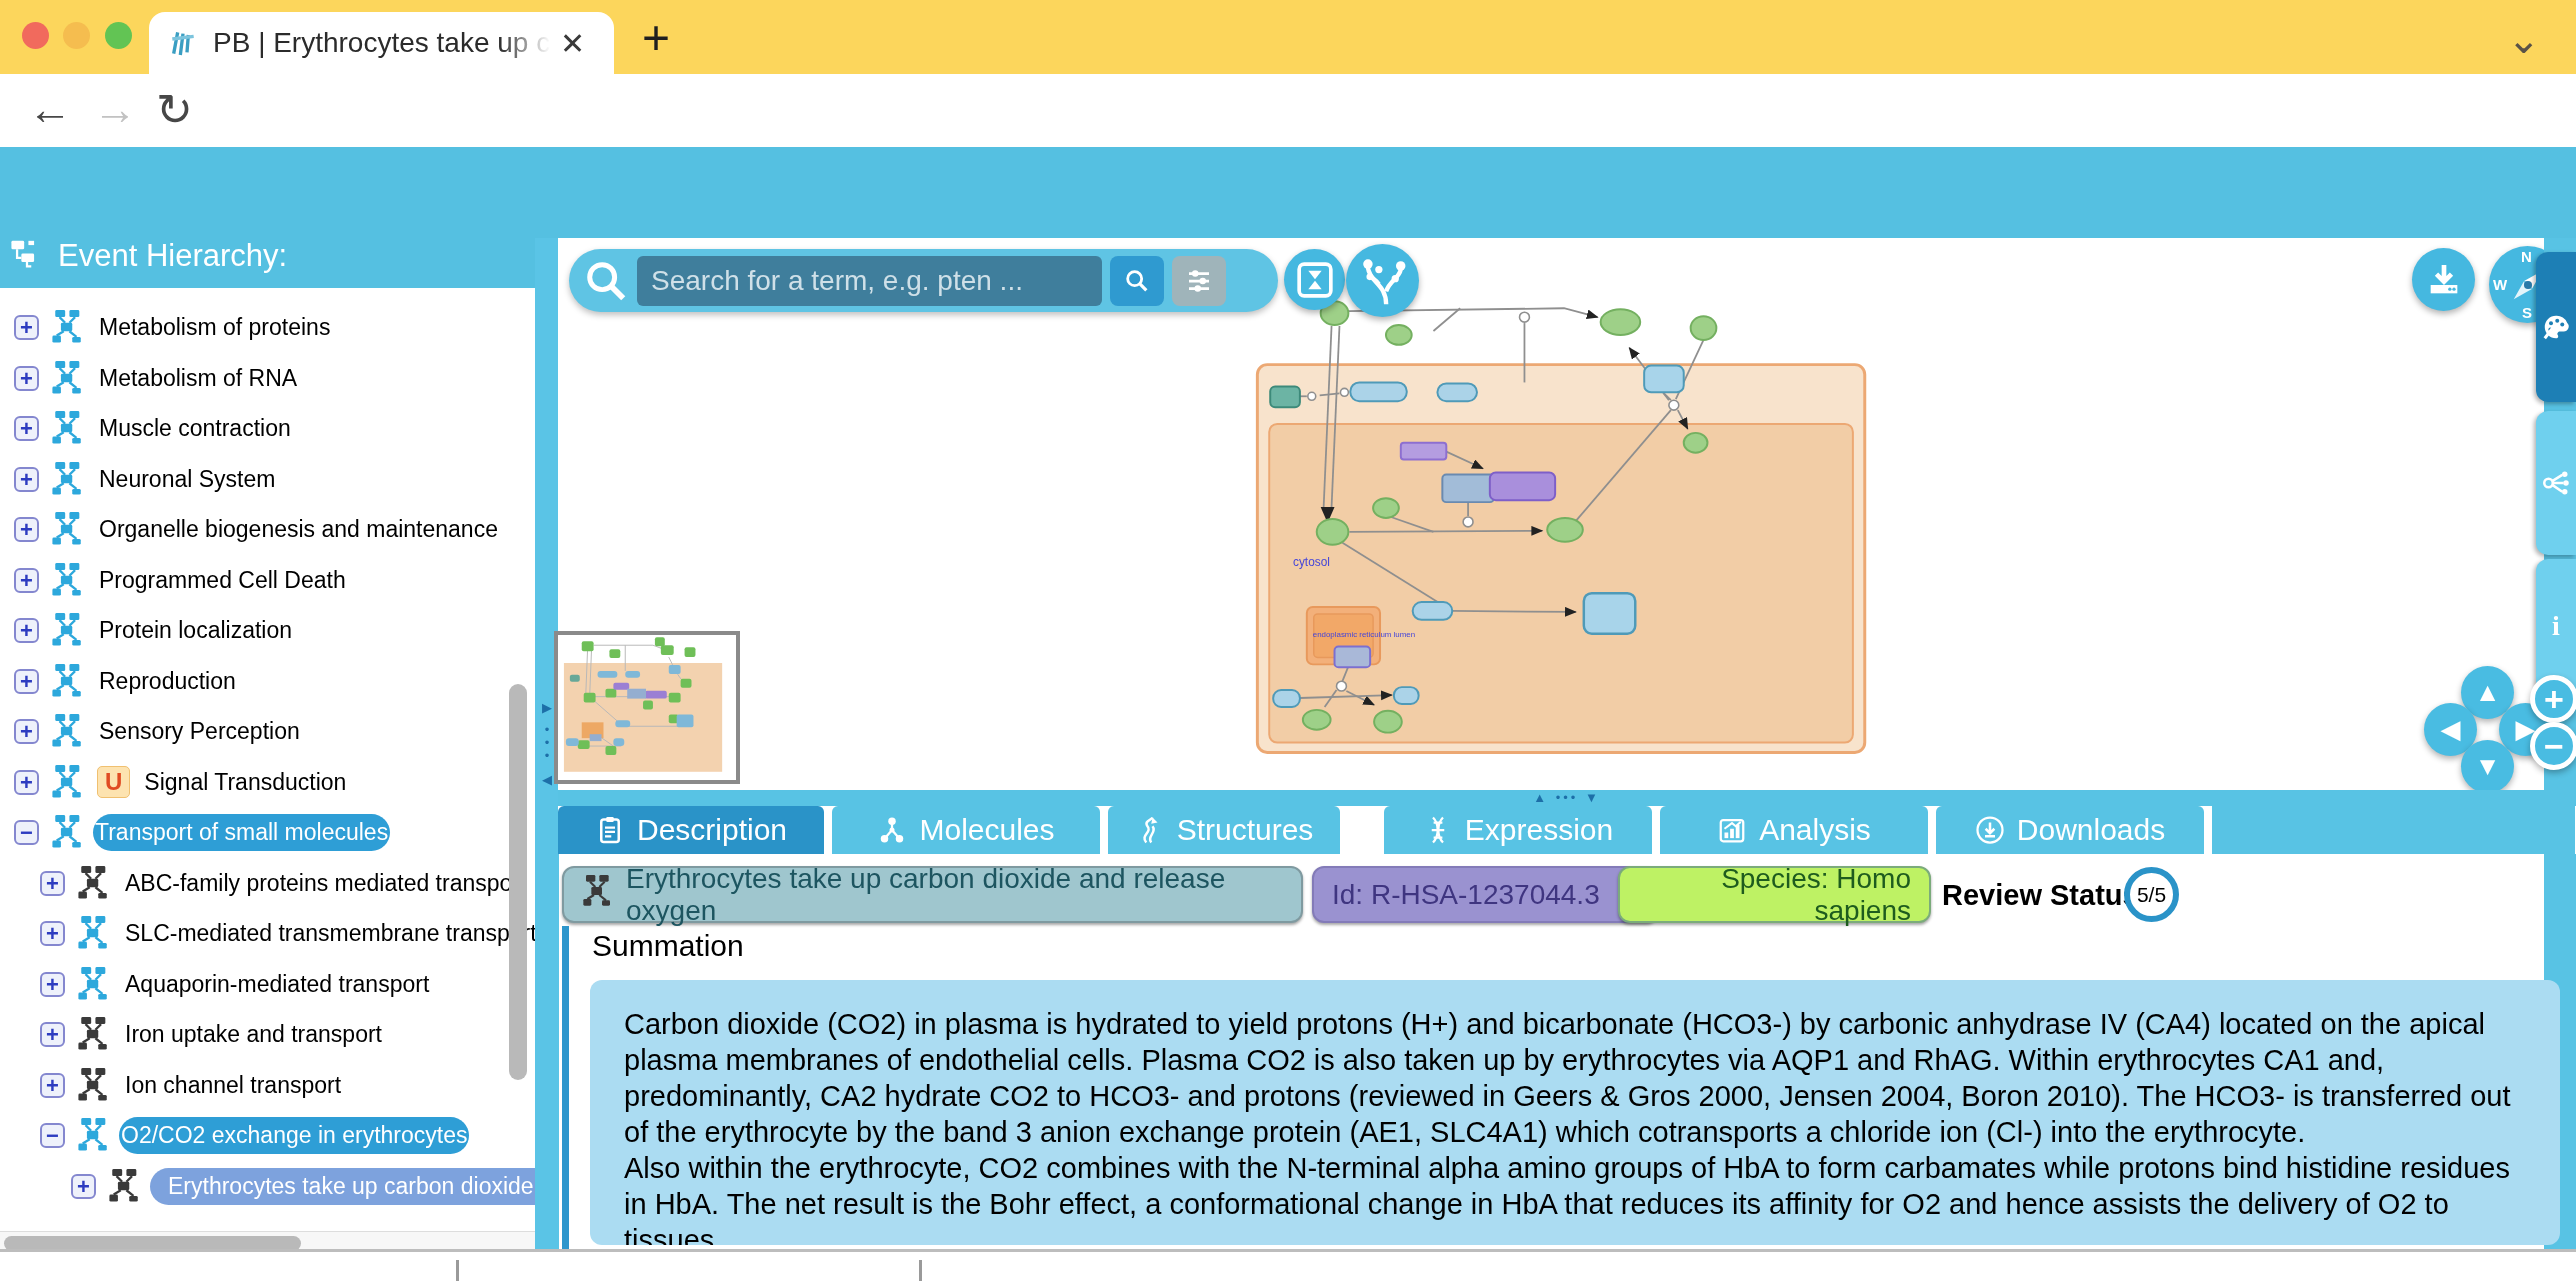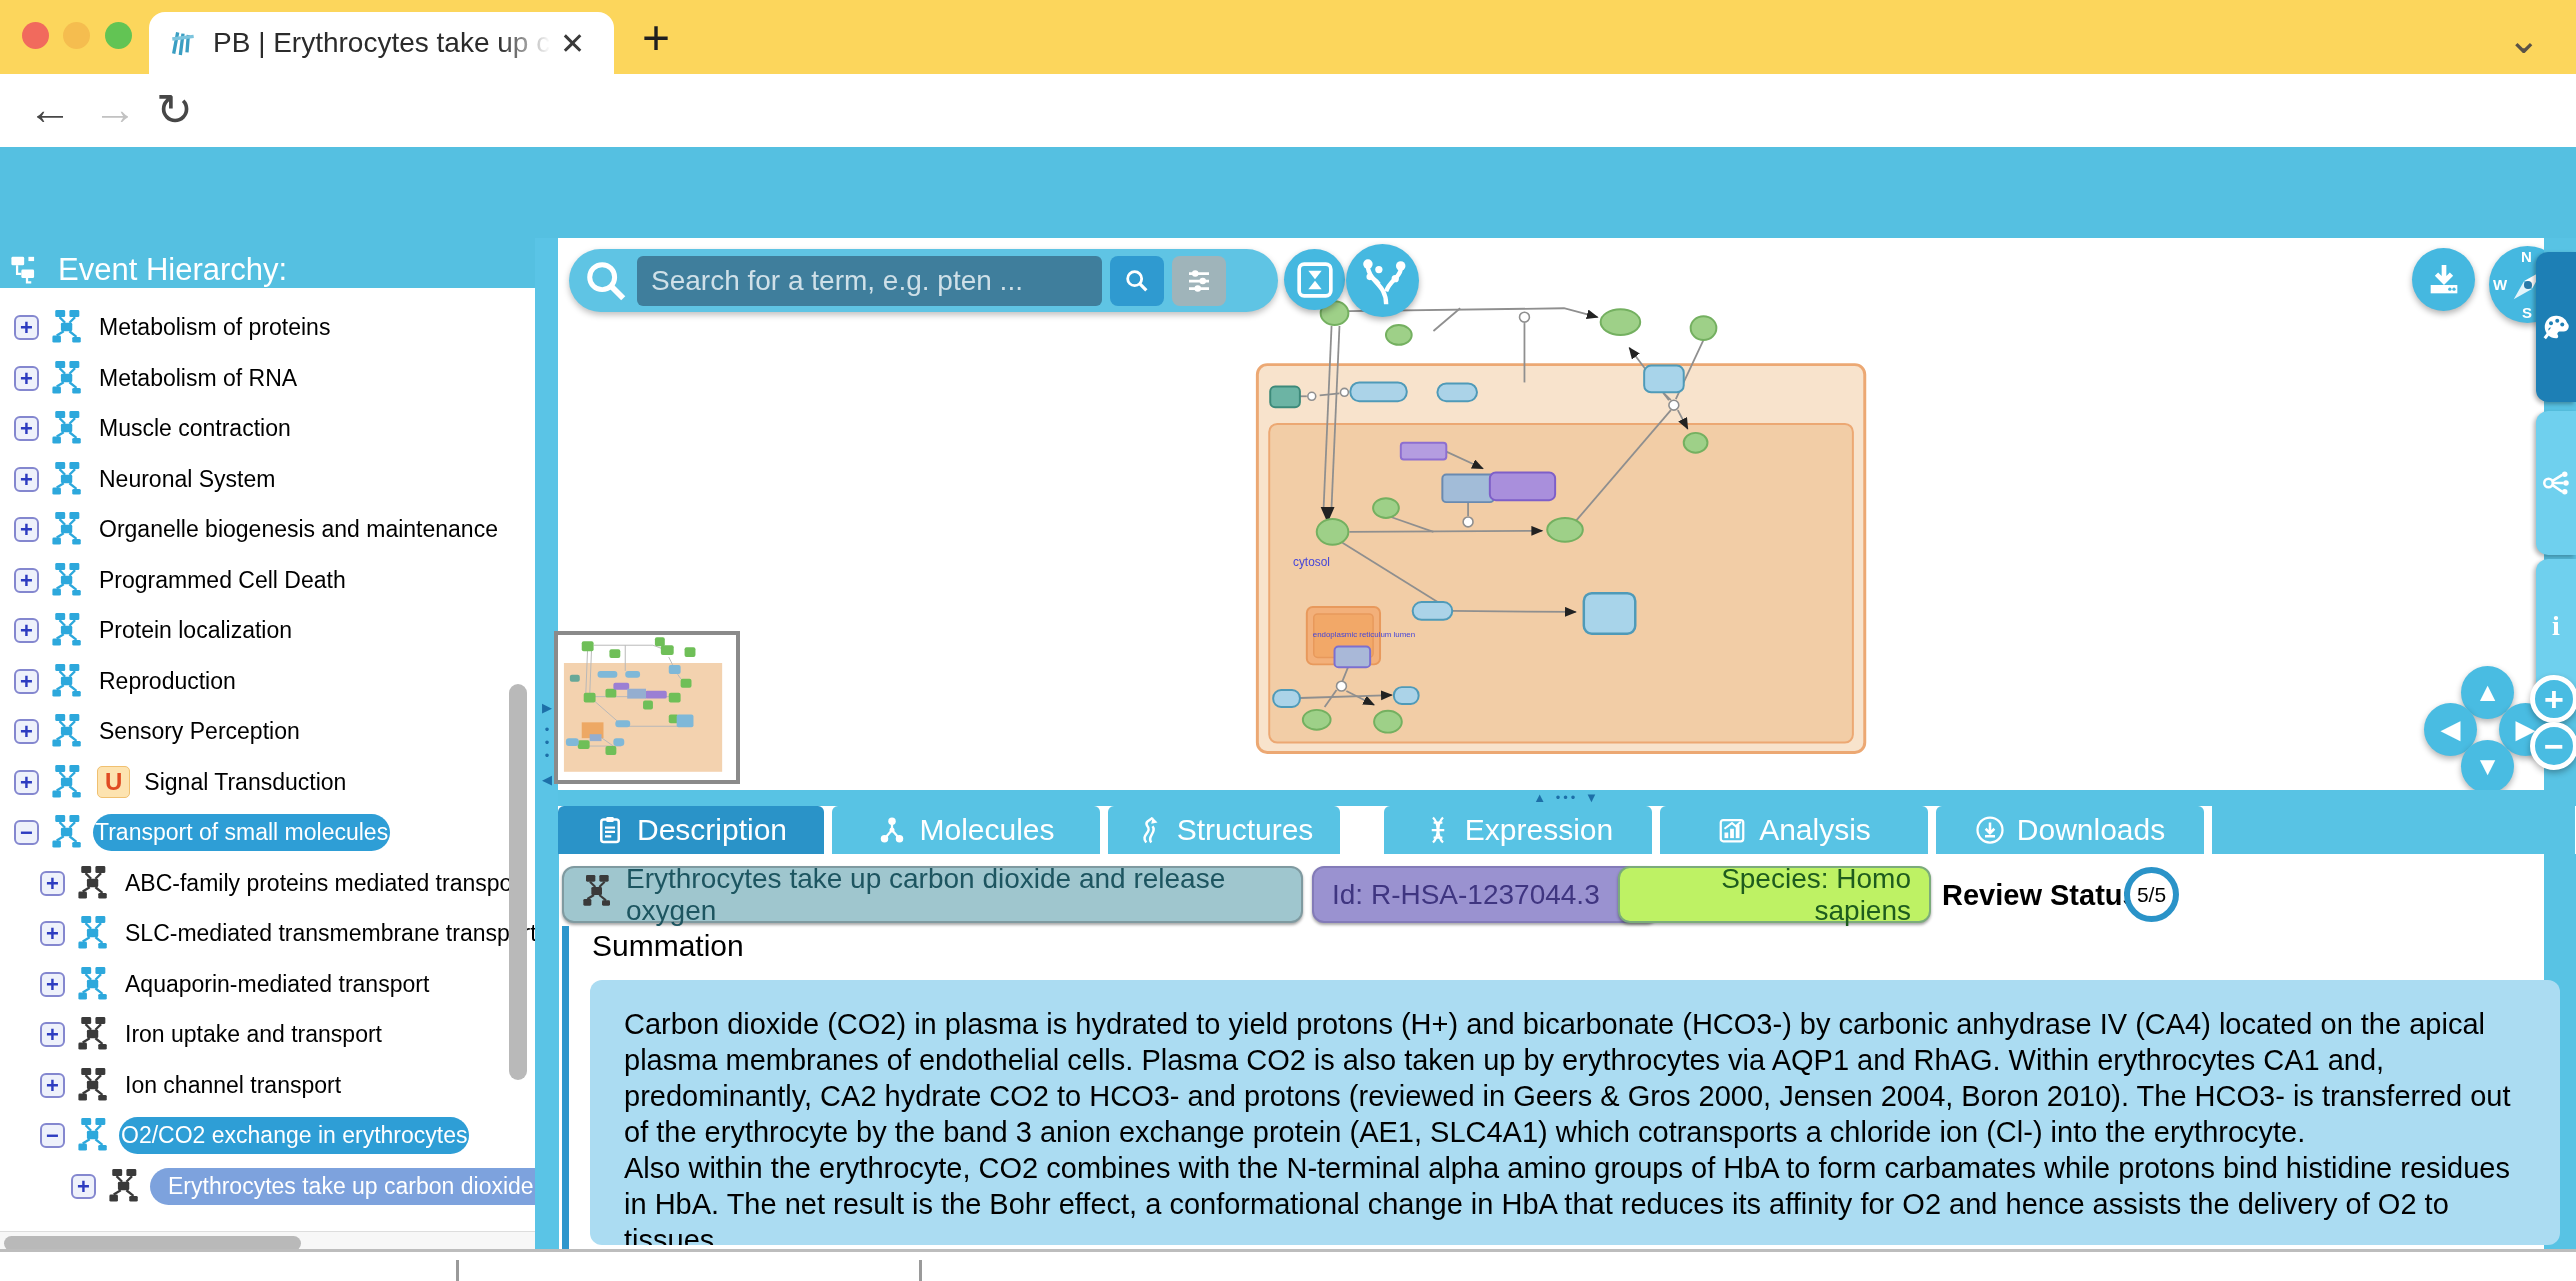--- a/index.html
+++ b/index.html
@@ -27,21 +27,21 @@
   #rheader { left:0; top:147px; width:2576px; height:91px; background:#55c0e1; }
   #logo-text { position:absolute; left:93px; top:156px; font-size:55px; font-weight:300; color:#fff; letter-spacing:1px; }
   .vrow { position:absolute; left:368px; display:flex; align-items:center; gap:6px; color:#fff; }
   .vrow .vnum { font-size:24px; font-weight:bold; text-decoration:underline; color:#fff; }
   #species-dd { position:absolute; left:465px; top:156px; width:614px; height:73px; border:3px solid #fff; border-radius:12px; display:flex; align-items:center; color:#fff; font-size:31px; padding:0 24px; }
   .hbtn { position:absolute; top:154px; height:75px; border:3px solid #fff; border-radius:14px; display:flex; align-items:center; gap:14px; color:#fff; font-size:31px; padding:0 16px; }
   .hbtn .icbox { width:55px; height:55px; border:2px solid #fff; border-radius:10px; display:flex; align-items:center; justify-content:center; }
 
   
   #sidebar { left:0; top:238px; width:535px; height:1043px; background:#fff; overflow:hidden; }
-  #eh-bar { position:absolute; left:0; top:0; width:535px; height:50px; background:#55c0e1; display:flex; align-items:flex-end; gap:14px; padding-left:10px; }
+  #eh-bar { position:absolute; left:0; top:0; width:535px; height:50px; background:#55c0e1; display:flex; align-items:flex-start; gap:14px; padding-left:10px; }
   #eh-title { color:#fff; font-size:31px; }
   .trow { position:absolute; height:48px; display:flex; align-items:center; white-space:nowrap; }
   .exp { width:25px; height:25px; border:2px solid #8487cf; border-radius:6px; background:#eef1fb; color:#2d3cc0; font-size:22px; line-height:21px; text-align:center; font-weight:bold; flex:none; }
   .ticon { flex:none; }
   .tlabel { font-size:23px; color:#000; margin-left:14px; }
   .pill-primary { background:#2e9ed6; color:#fff; border-radius:19px; padding:5px 2px; margin-left:8px; }
   .pill-secondary { background:#7da2dd; color:#fff; border-radius:19px; padding:5px 18px; margin-left:8px; }
   .ubadge { background:#fde3b0; color:#e04b22; font-weight:bold; font-size:24px; border-radius:5px; padding:1px 7px; margin-left:12px; border:1px solid #f0c070; }
   #side-vscroll { position:absolute; left:509px; top:446px; width:18px; height:396px; background:#b9b9b9; border-radius:9px; }
   #side-hscroll-track { position:absolute; left:0; top:993px; width:535px; height:22px; background:#f7f7f7; border-top:1px solid #ddd; }

